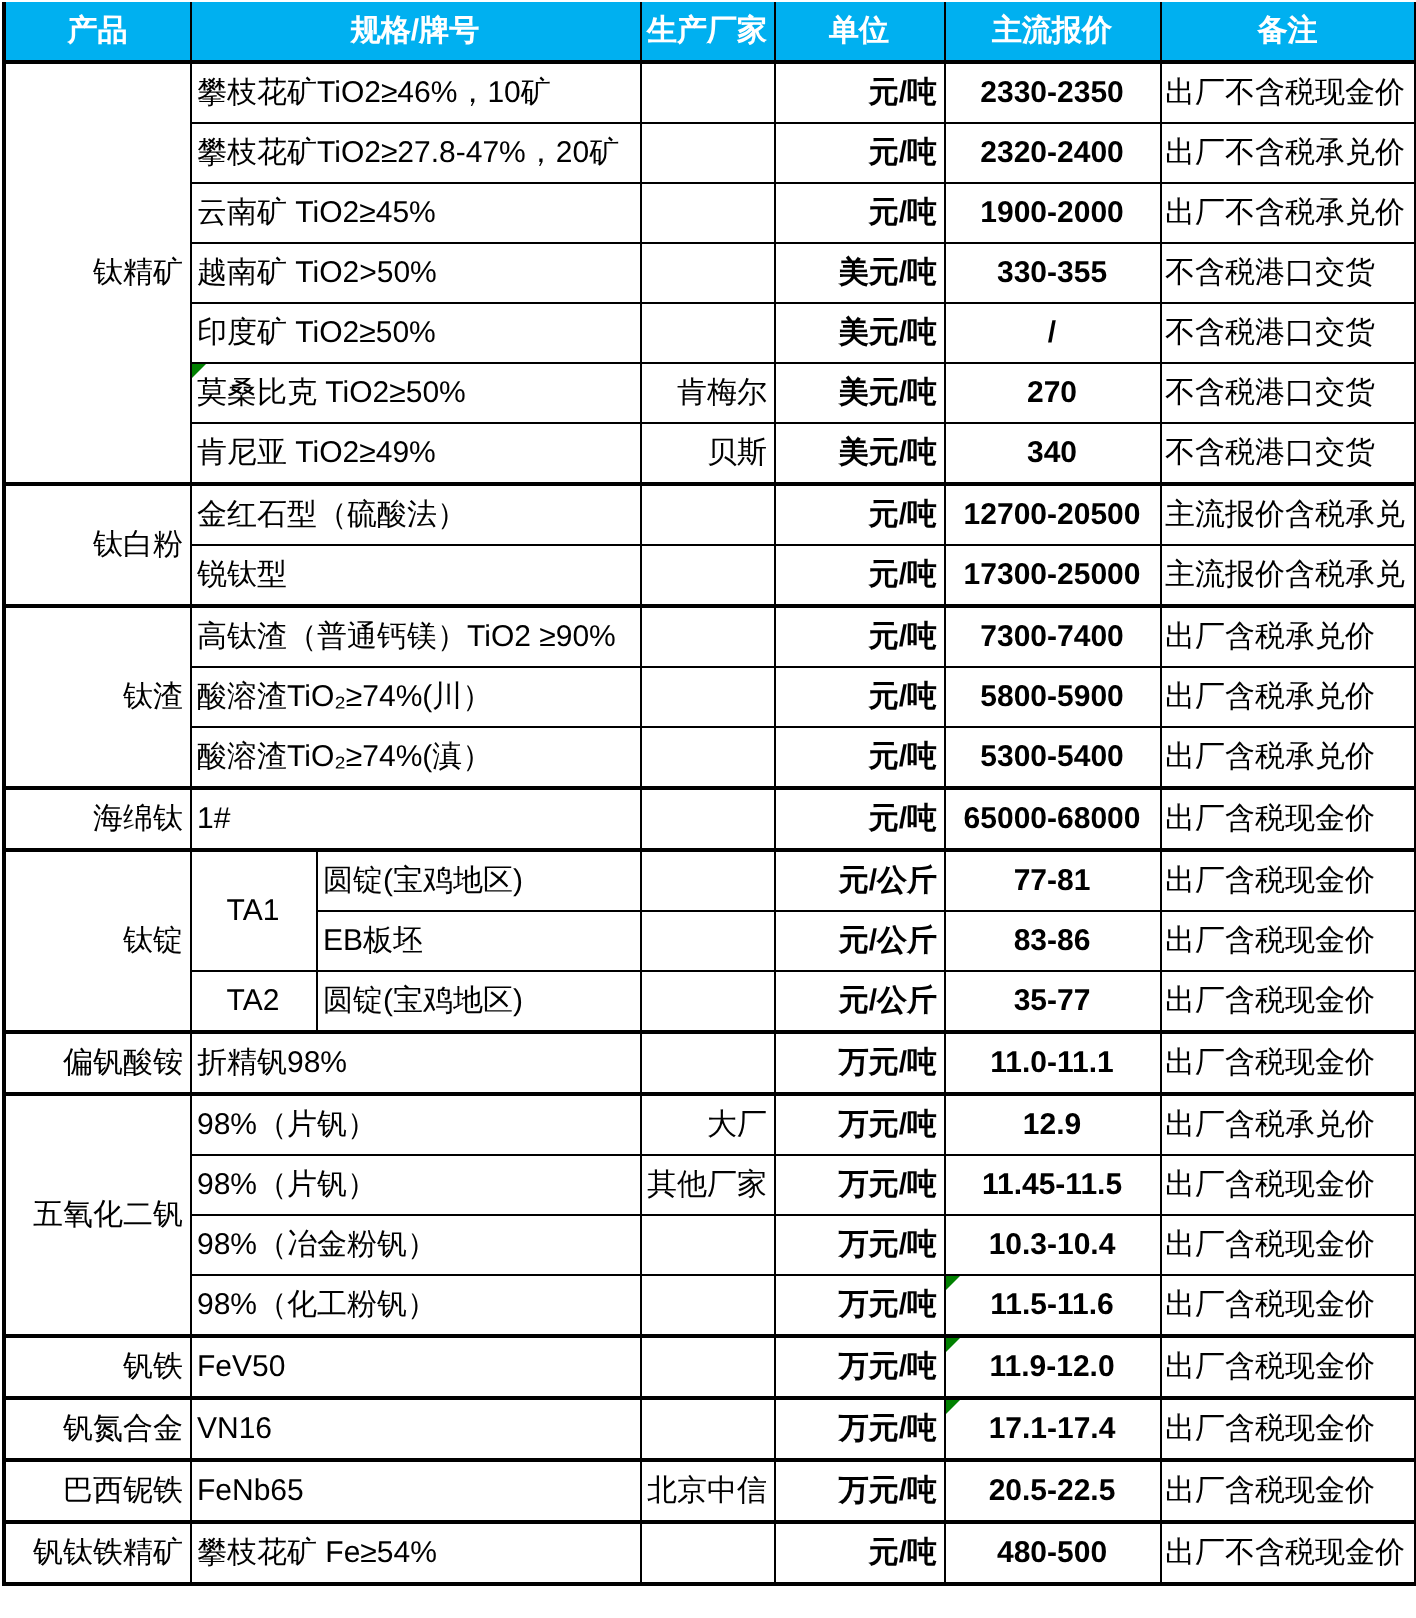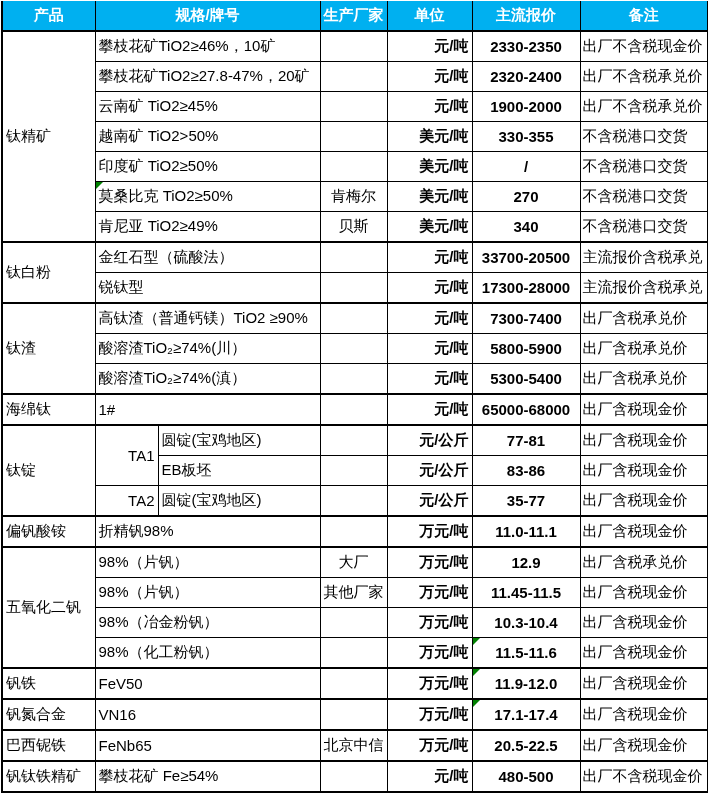--- a/index.html
+++ b/index.html
@@ -35,24 +35,24 @@
     color:#ffffff;
     font-weight:bold;
     height:29px;
     text-align:center;
     border-top:none;
     margin-left:31px;
   }
   th:first-child{border-left-color:#00B0F0;}
   th:last-child{border-right-color:#000000;}
   tr.hdr th{border-bottom-width:2px;}
-  td.prod{text-align:left;}
+  td.prod{text-align:right;}
   td.spec{text-align:left;}
-  td.grade{text-align:right;margin-left:46px;}
-  td.maker{text-align:center;}
+  td.grade{text-align:center;margin-left:46px;}
+  td.maker{text-align:right;}
   td.unit{text-align:right;font-weight:bold;}
   td.price{text-align:center;font-weight:bold;}
   td.note{text-align:left;padding:0 2px;}
   tr.gs td{border-top-width:2px;}
   table.price-table{border:2px solid #000000;border-top:none;}
   td.rel{position:relative;margin-top:47px;}
   .tri{
     position:absolute;top:0;left:0;width:0;height:0;
     border-top:7px solid #008000;
     border-right:7px solid transparent;
@@ -131,28 +131,28 @@
     <td class="unit">美元/吨</td>
     <td class="price">340</td>
     <td class="note">不含税港口交货</td>
   </tr>
 
   <tr class="gs">
     <td class="prod" rowspan="2">钛白粉</td>
     <td class="spec" colspan="2">金红石型（硫酸法）</td>
     <td class="maker"></td>
     <td class="unit">元/吨</td>
-    <td class="price">33700-20500</td>
+    <td class="price">12700-20500</td>
     <td class="note">主流报价含税承兑</td>
   </tr>
   <tr>
     <td class="spec" colspan="2">锐钛型</td>
     <td class="maker"></td>
     <td class="unit">元/吨</td>
-    <td class="price">17300-28000</td>
+    <td class="price">17300-25000</td>
     <td class="note">主流报价含税承兑</td>
   </tr>
 
   <tr class="gs">
     <td class="prod" rowspan="3">钛渣</td>
     <td class="spec" colspan="2">高钛渣（普通钙镁）TiO2 ≥90%</td>
     <td class="maker"></td>
     <td class="unit">元/吨</td>
     <td class="price">7300-7400</td>
     <td class="note">出厂含税承兑价</td>

